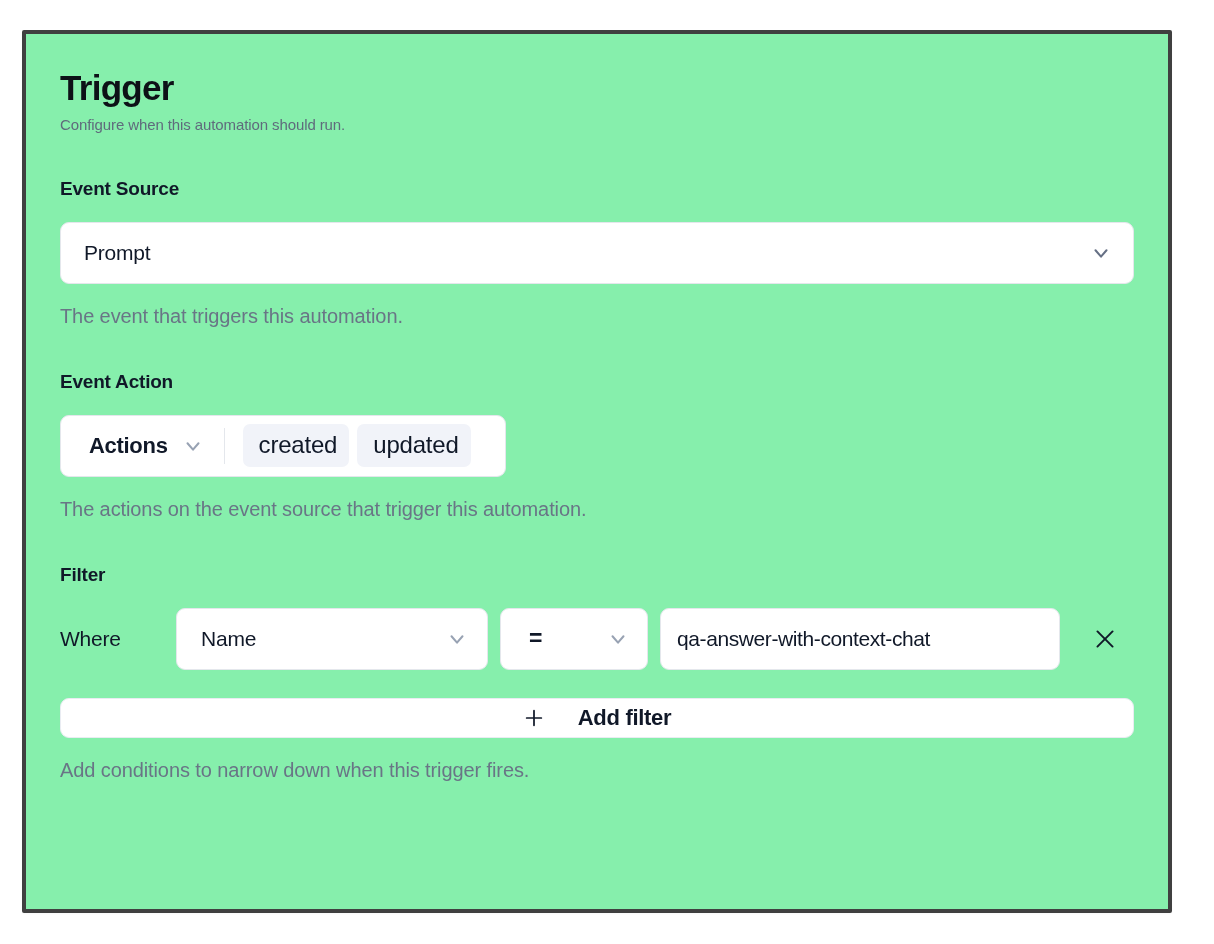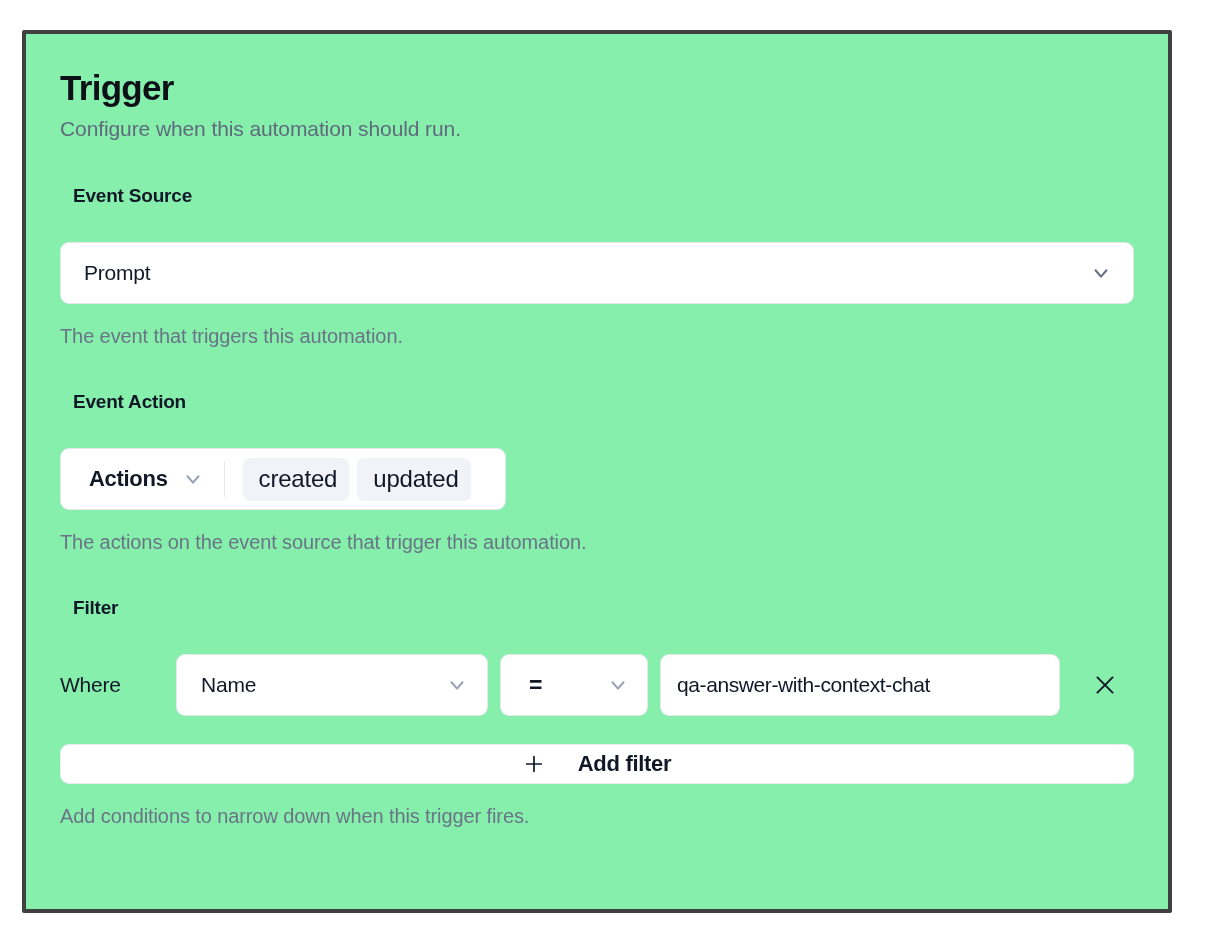--- a/index.html
+++ b/index.html
@@ -36,34 +36,34 @@
 
   .card-title {
     font-size: 35px;
     font-weight: 700;
     color: #0d1117;
     letter-spacing: -0.7px;
     line-height: 1.12;
     margin: 0 0 8px 0;
   }
   .card-subtitle {
-    font-size: 21px;
+    font-size: 15px;
     font-weight: 400;
     color: #5f6b7c;
     line-height: 1.3;
     margin: 0;
     letter-spacing: -0.1px;
   }
 
   .field-label {
     font-size: 19px;
     font-weight: 700;
     color: #101828;
     letter-spacing: -0.2px;
-    margin: 13px;
+    margin: 0;
   }
 
   .helper-text {
     font-size: 20px;
     font-weight: 400;
     color: #697586;
     letter-spacing: -0.1px;
     margin: 0;
   }
 

